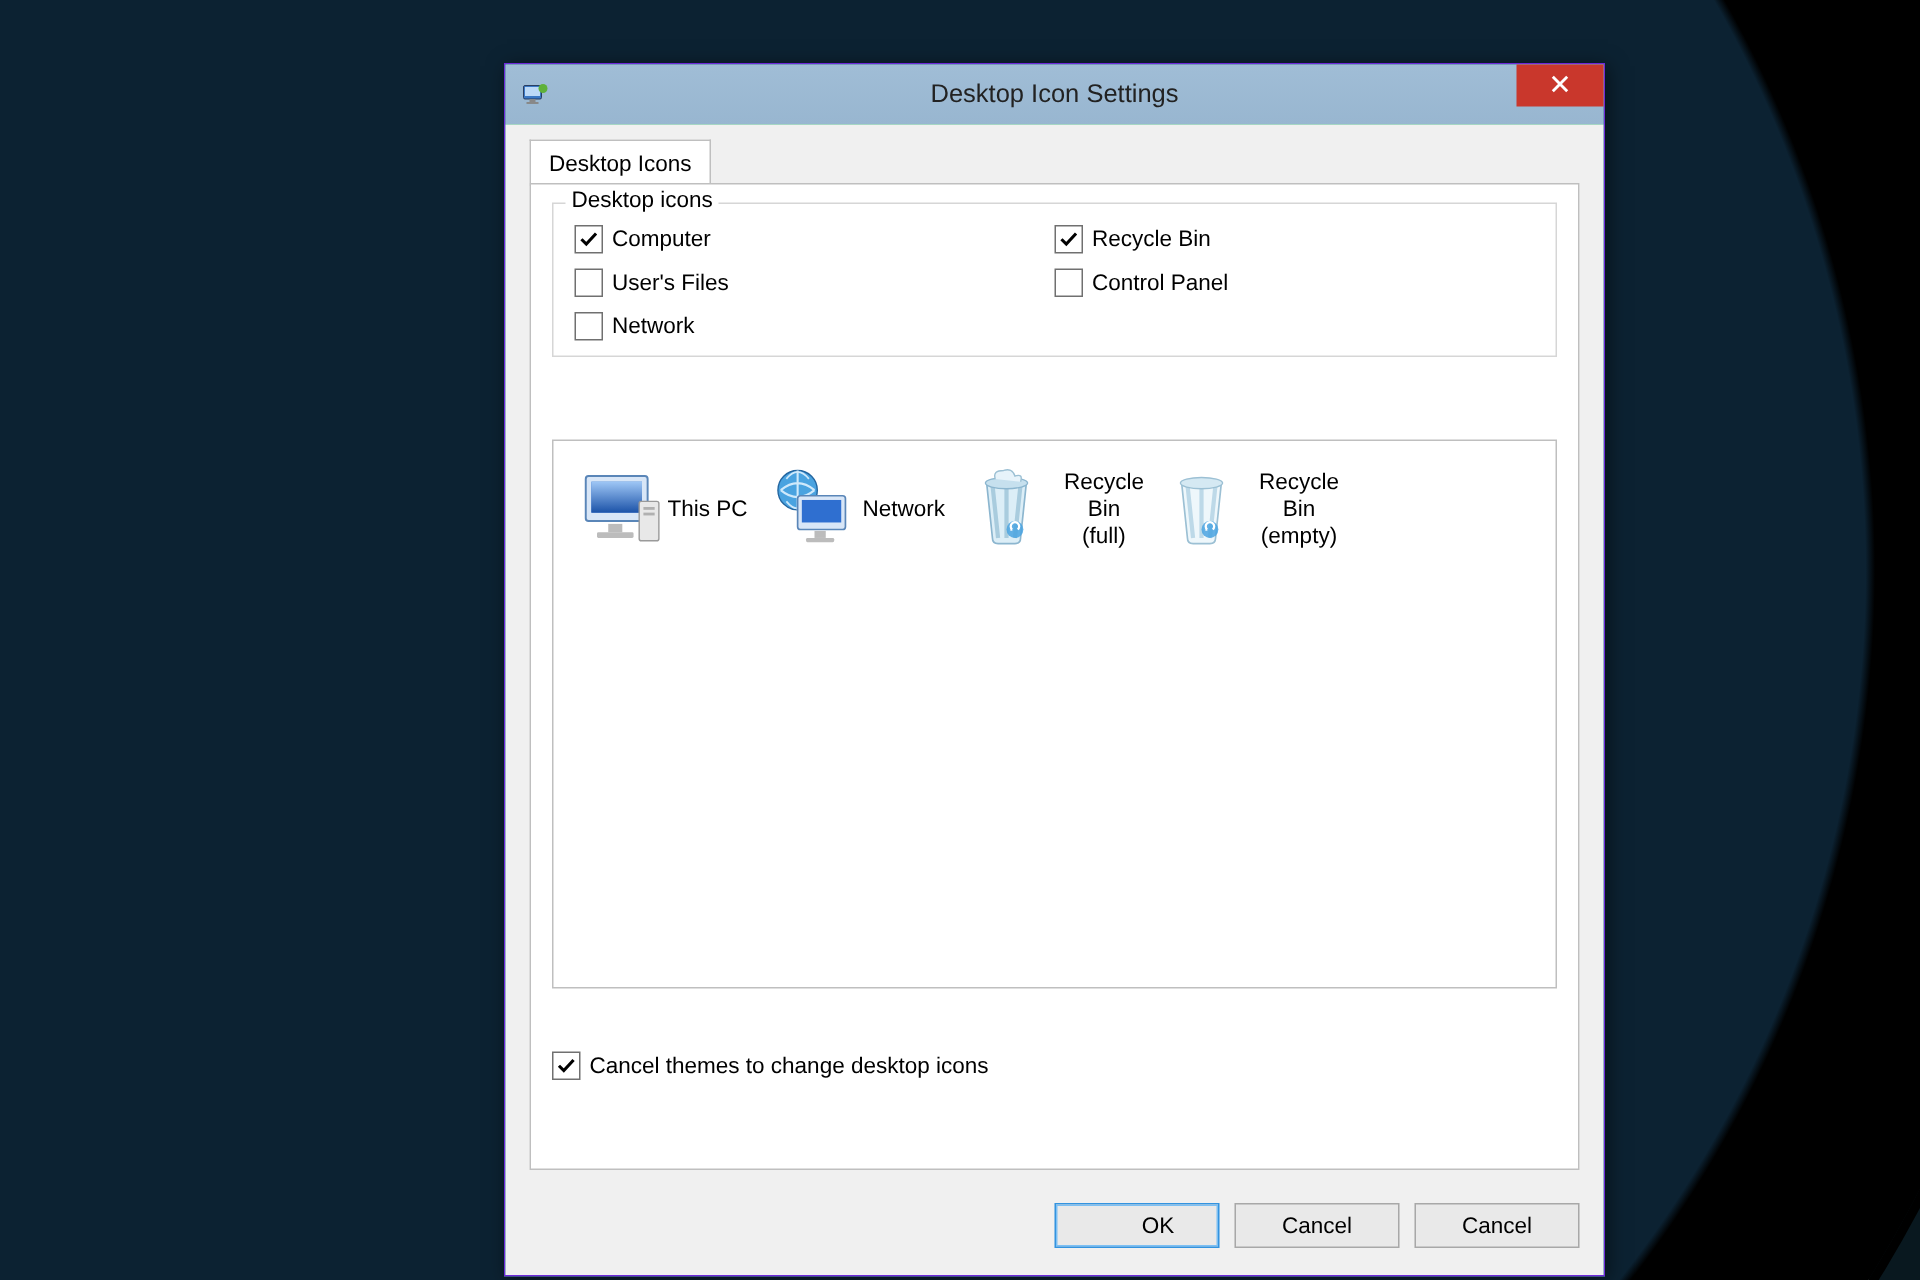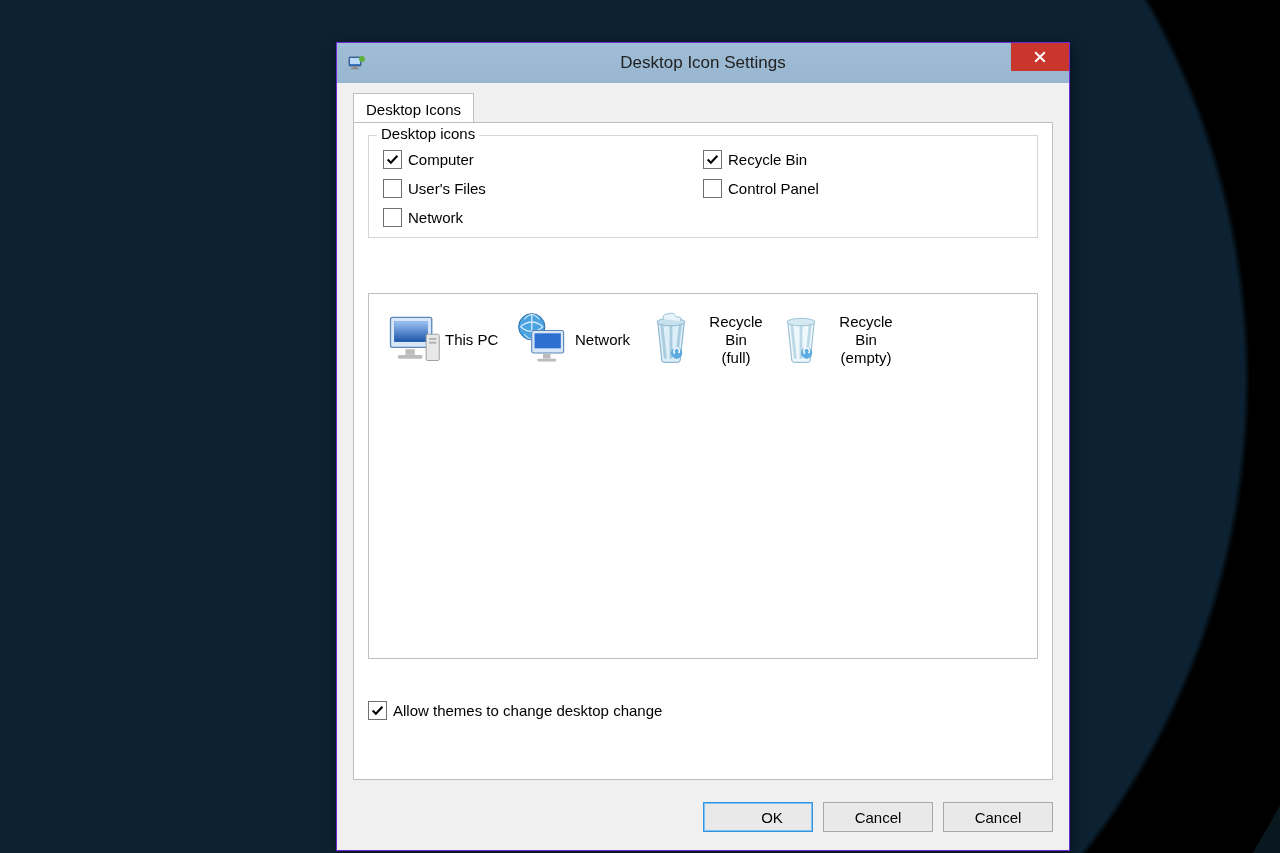--- a/index.html
+++ b/index.html
@@ -142,21 +142,21 @@
           </div>
         </div>
 
 
       <div class="chk checked allow">
         <span class="box">
             <svg viewBox="0 0 12 12">
               <path d="M1.5 6 L4.5 9 L10.5 2.5" stroke="#000" stroke-width="1.9" fill="none"></path>
             </svg>
           </span>
-        <span>Allow themes to change desktop change</span>
+        <span>Cancel themes to change desktop icons</span>
       </div>
 
     </div>
 
     <div class="bottom">
       <button class="w default" style="min-width:110px">OK</button>
       <button class="w" style="min-width:110px">Cancel</button>
       <button class="w" style="min-width:110px">Cancel</button>
     </div>
   </div>

